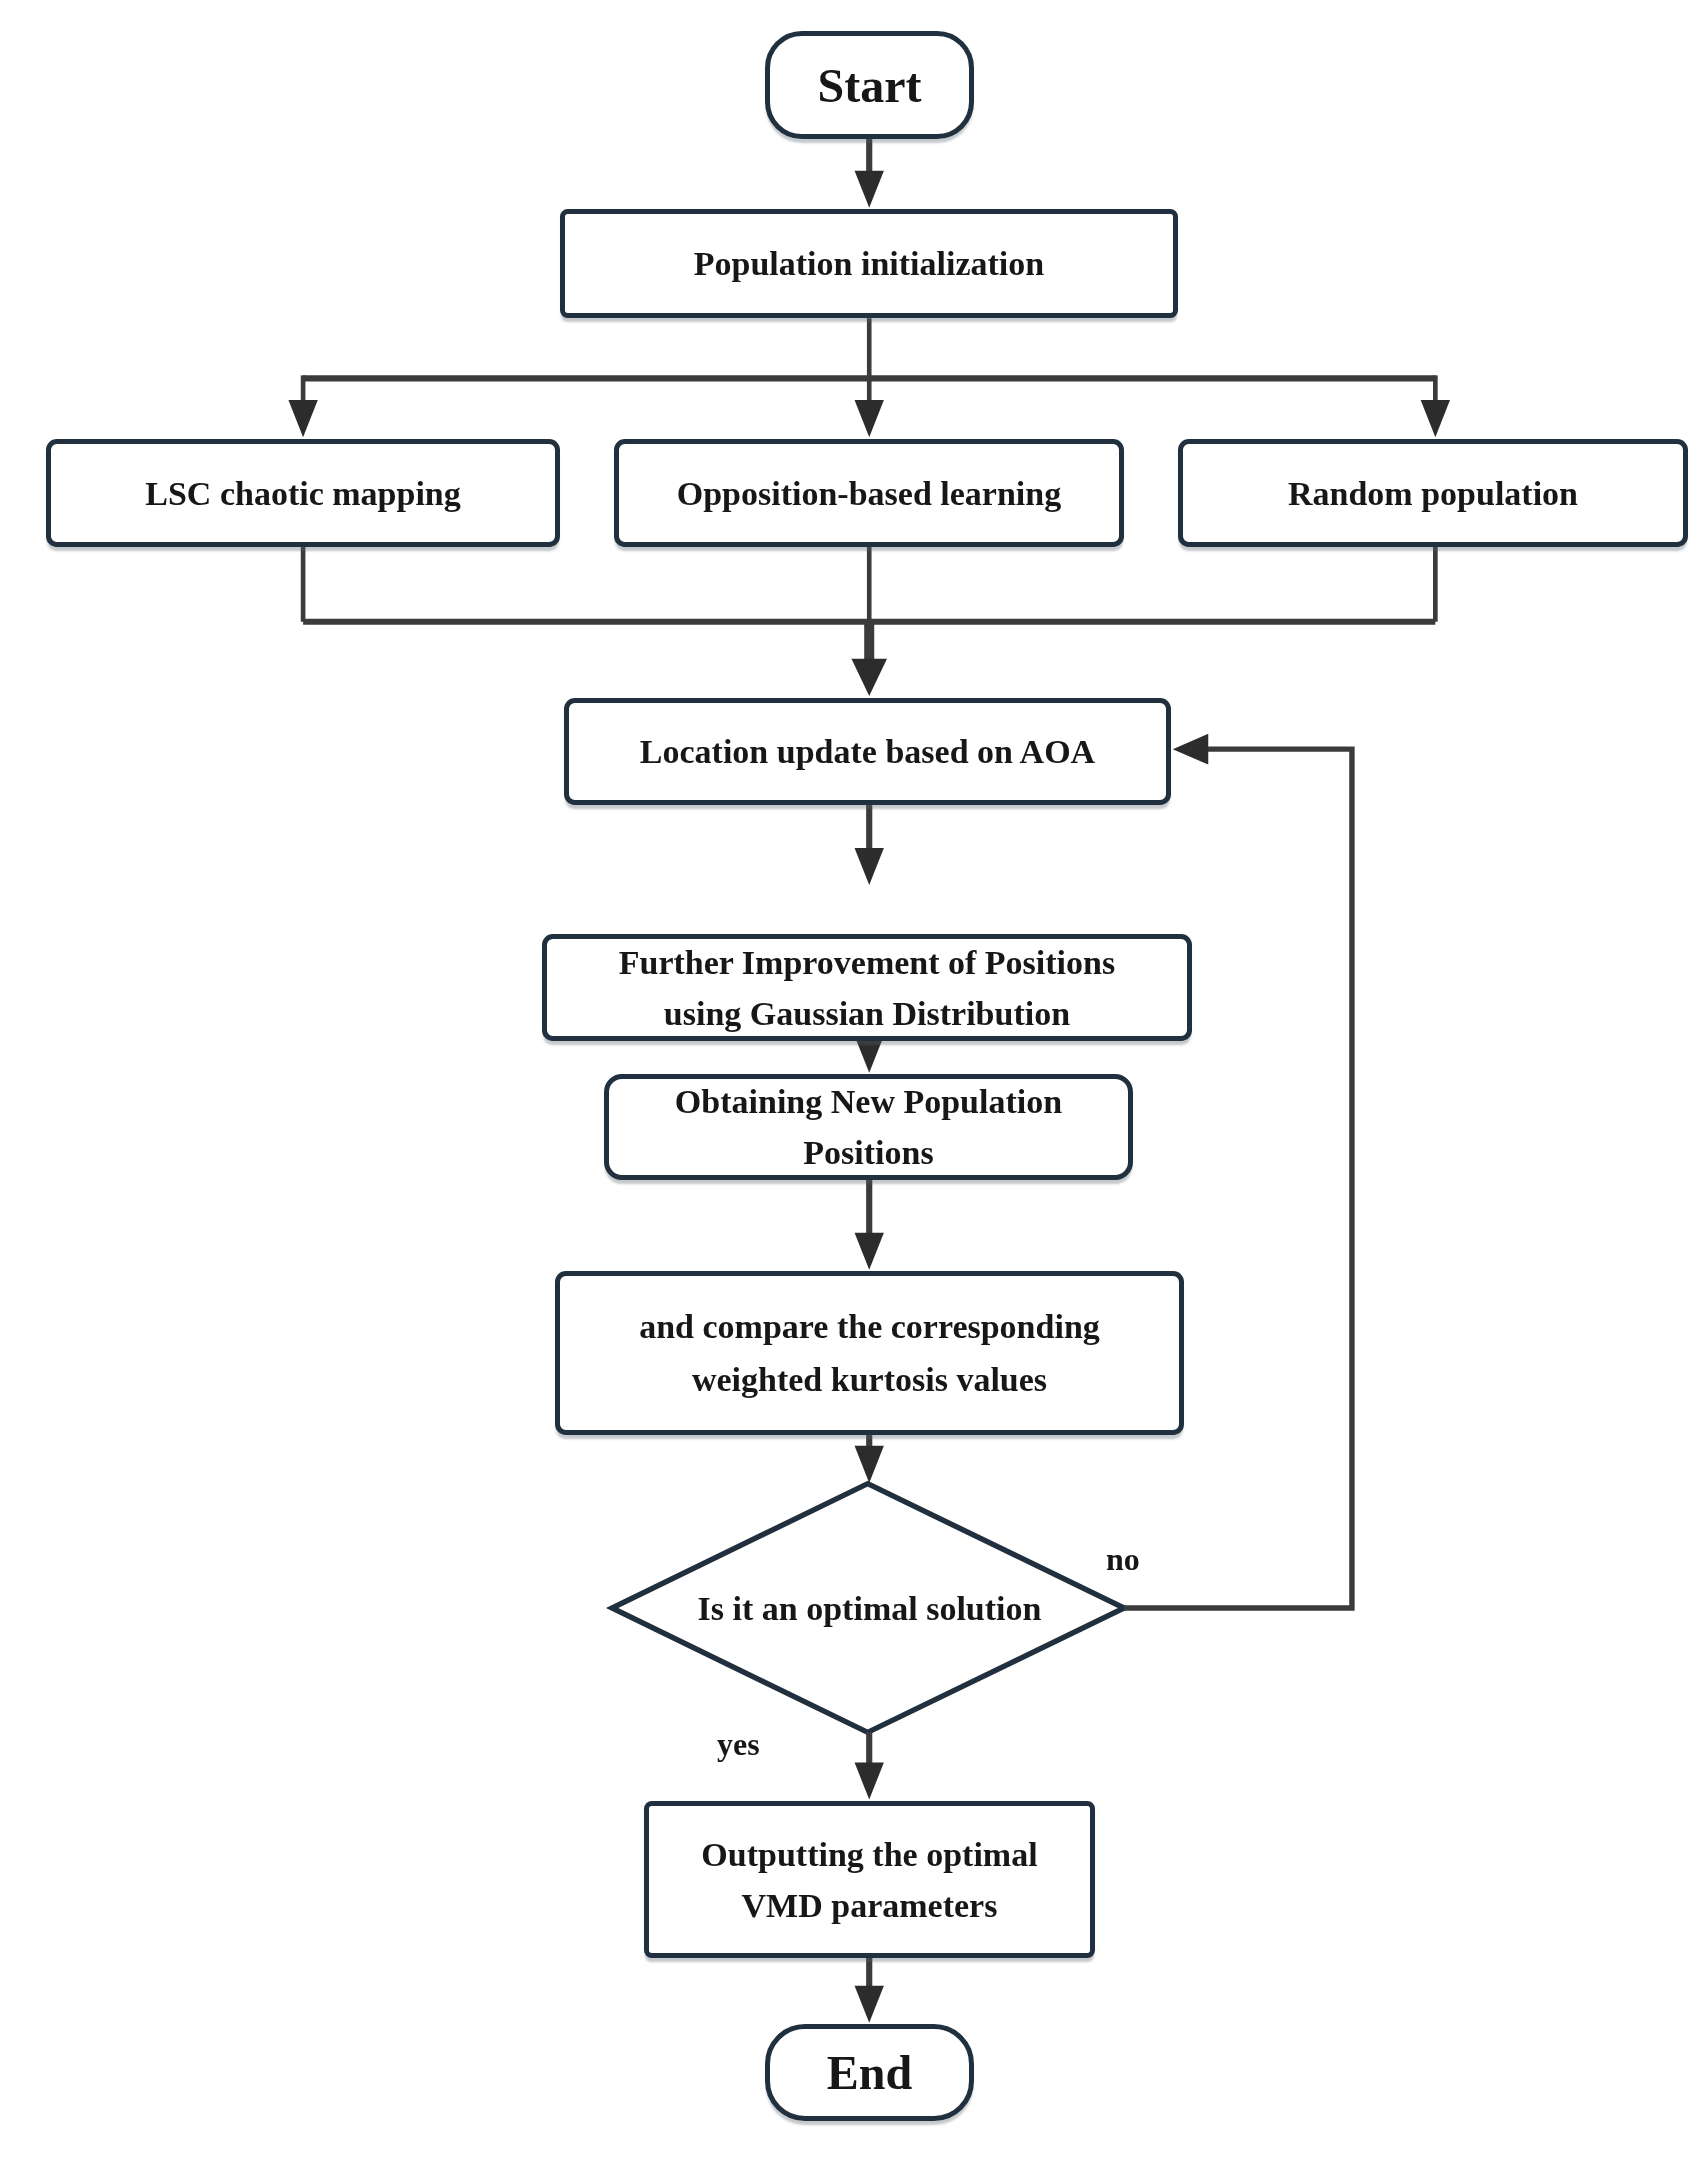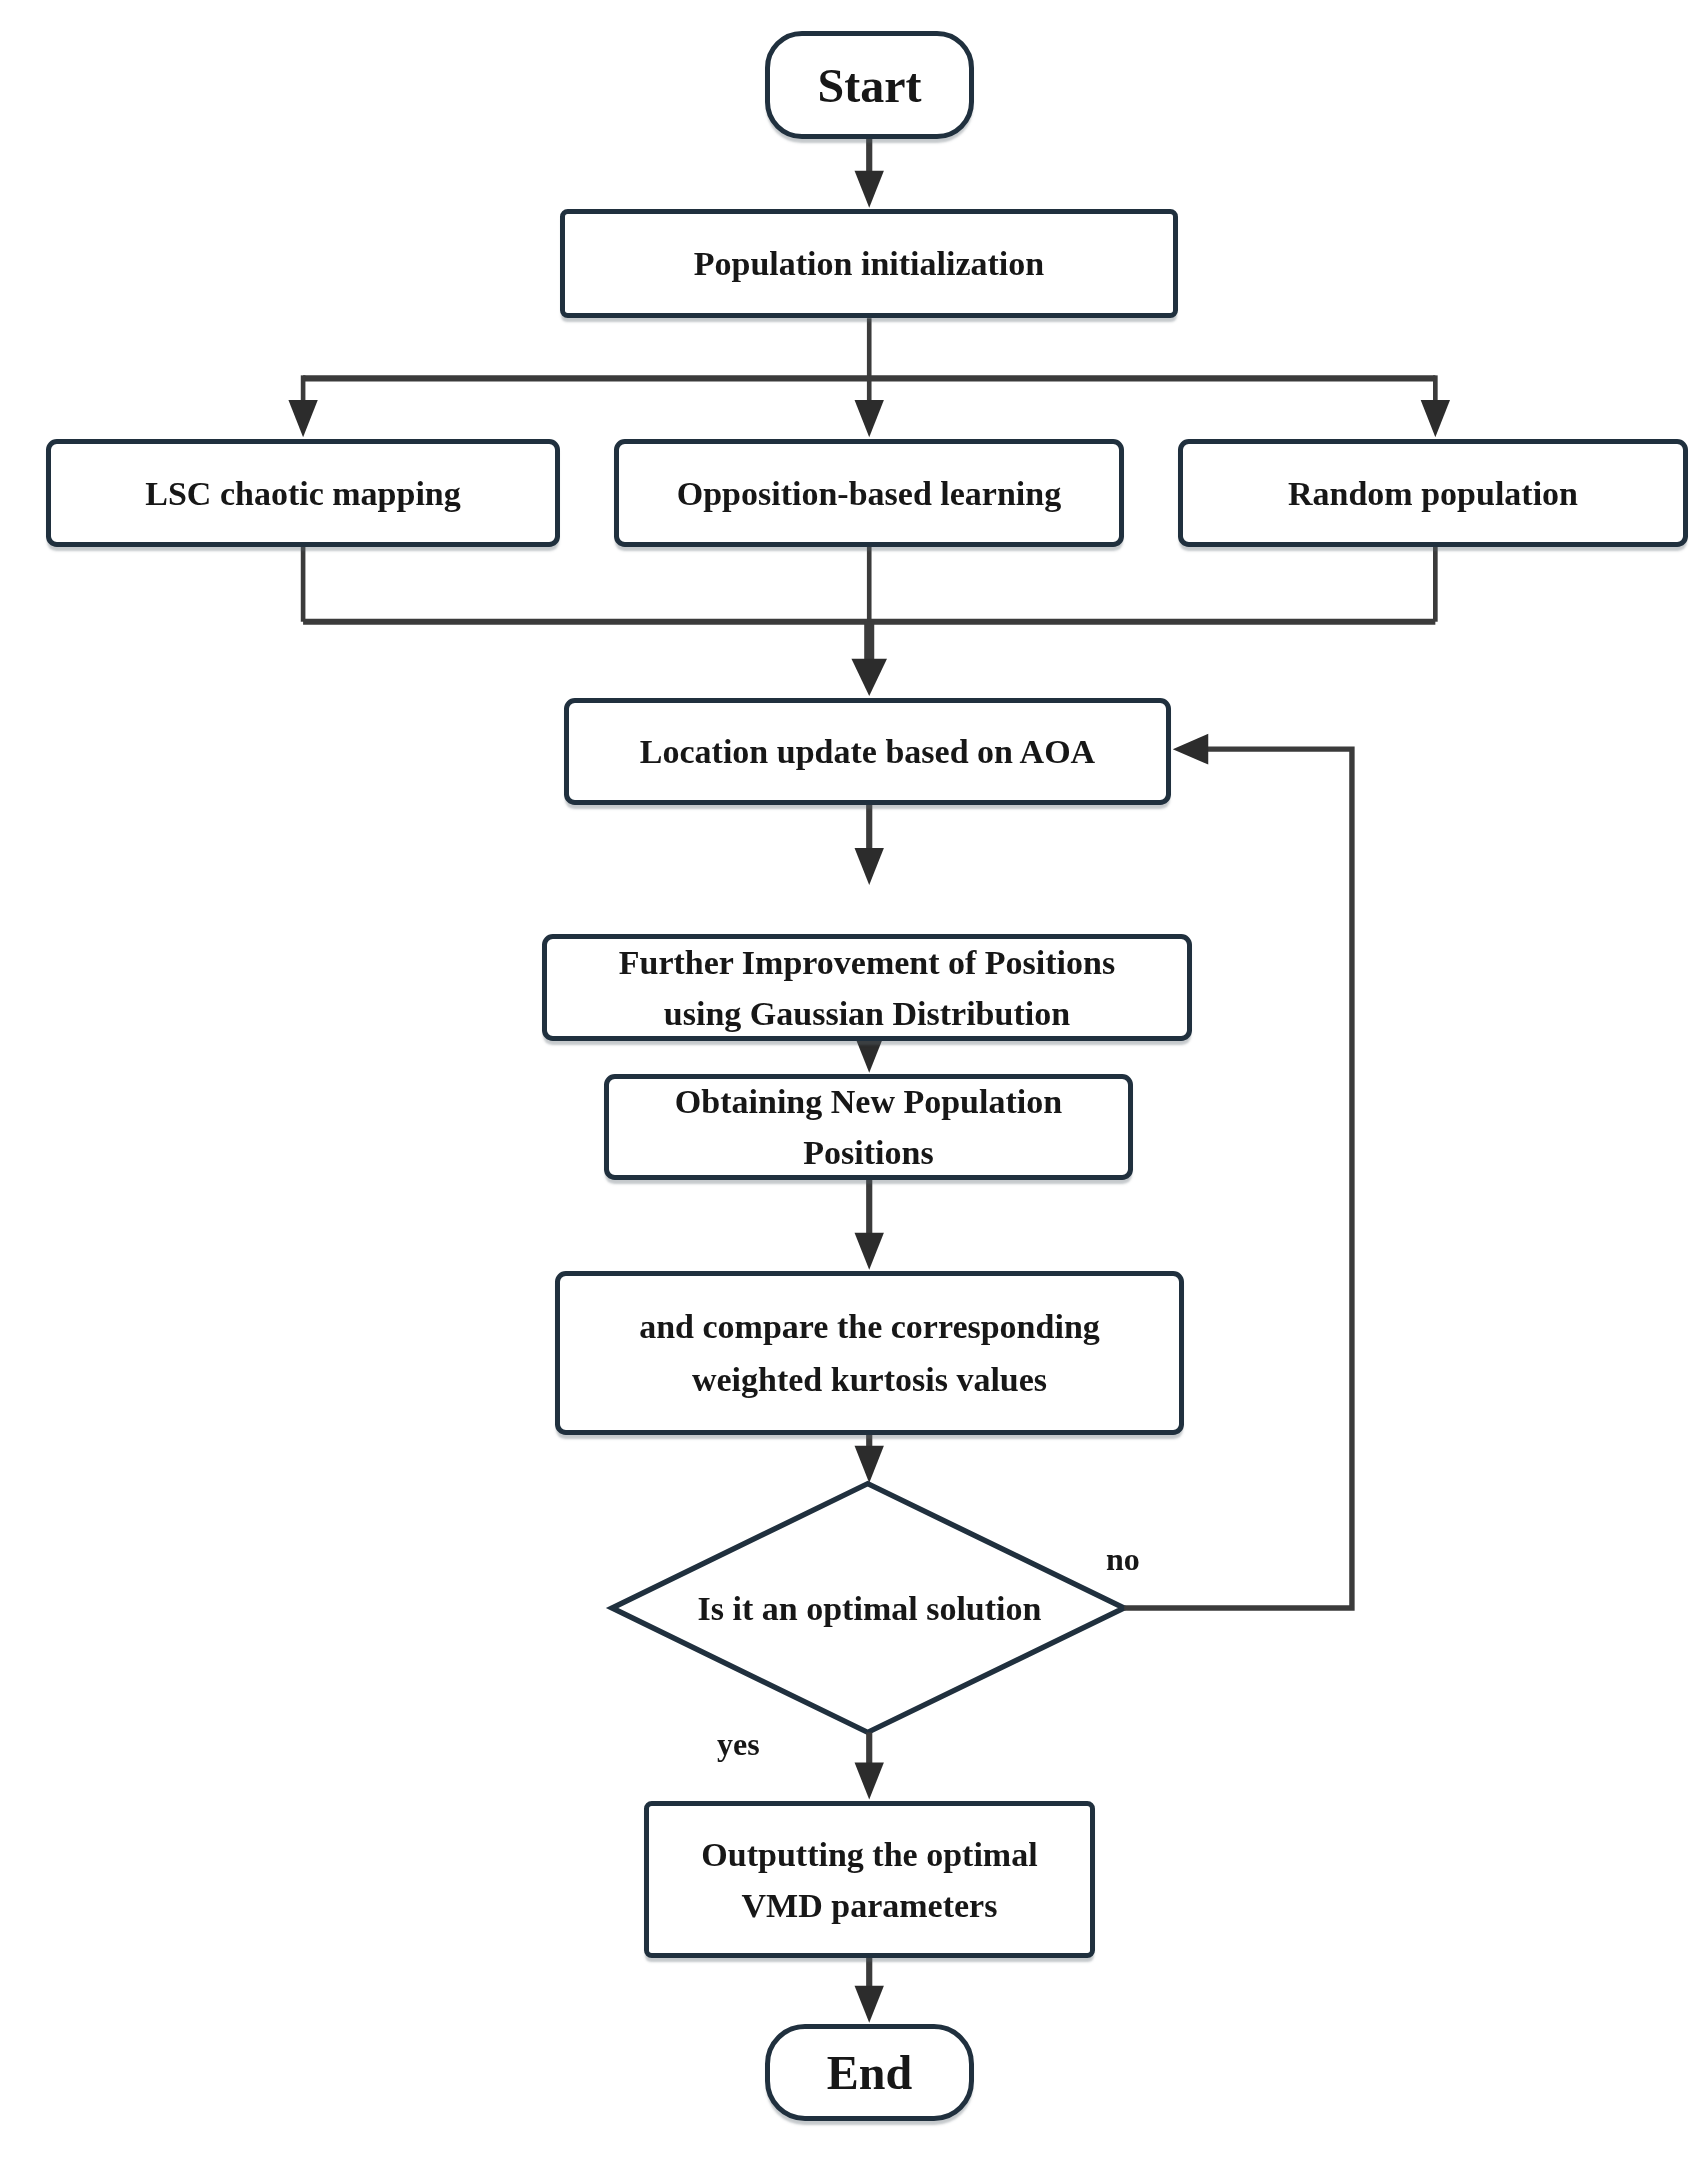--- a/index.html
+++ b/index.html
@@ -127,21 +127,21 @@
     </div>
   </div>
 
   <div class="node rect" style="left:542px;top:886px;width:650px;height:107px;margin-top:48px;">
     <div class="lines">
       <span>Further Improvement of Positions</span>
       <span>using Gaussian Distribution</span>
     </div>
   </div>
 
-  <div class="node rect" style="left:604px;top:1074px;width:529px;height:106px;">
+  <div class="node rect" style="left:604px;top:1074px;width:529px;height:106px;border-radius:18px;">
     <div class="lines">
       <span>Obtaining New Population</span>
       <span>Positions</span>
     </div>
   </div>
 
   <div class="node rect" style="left:555px;top:1271px;width:629px;height:164px;line-height:53px;">
     <div class="lines">
       <span>and compare the corresponding</span>
       <span>weighted kurtosis values</span>

